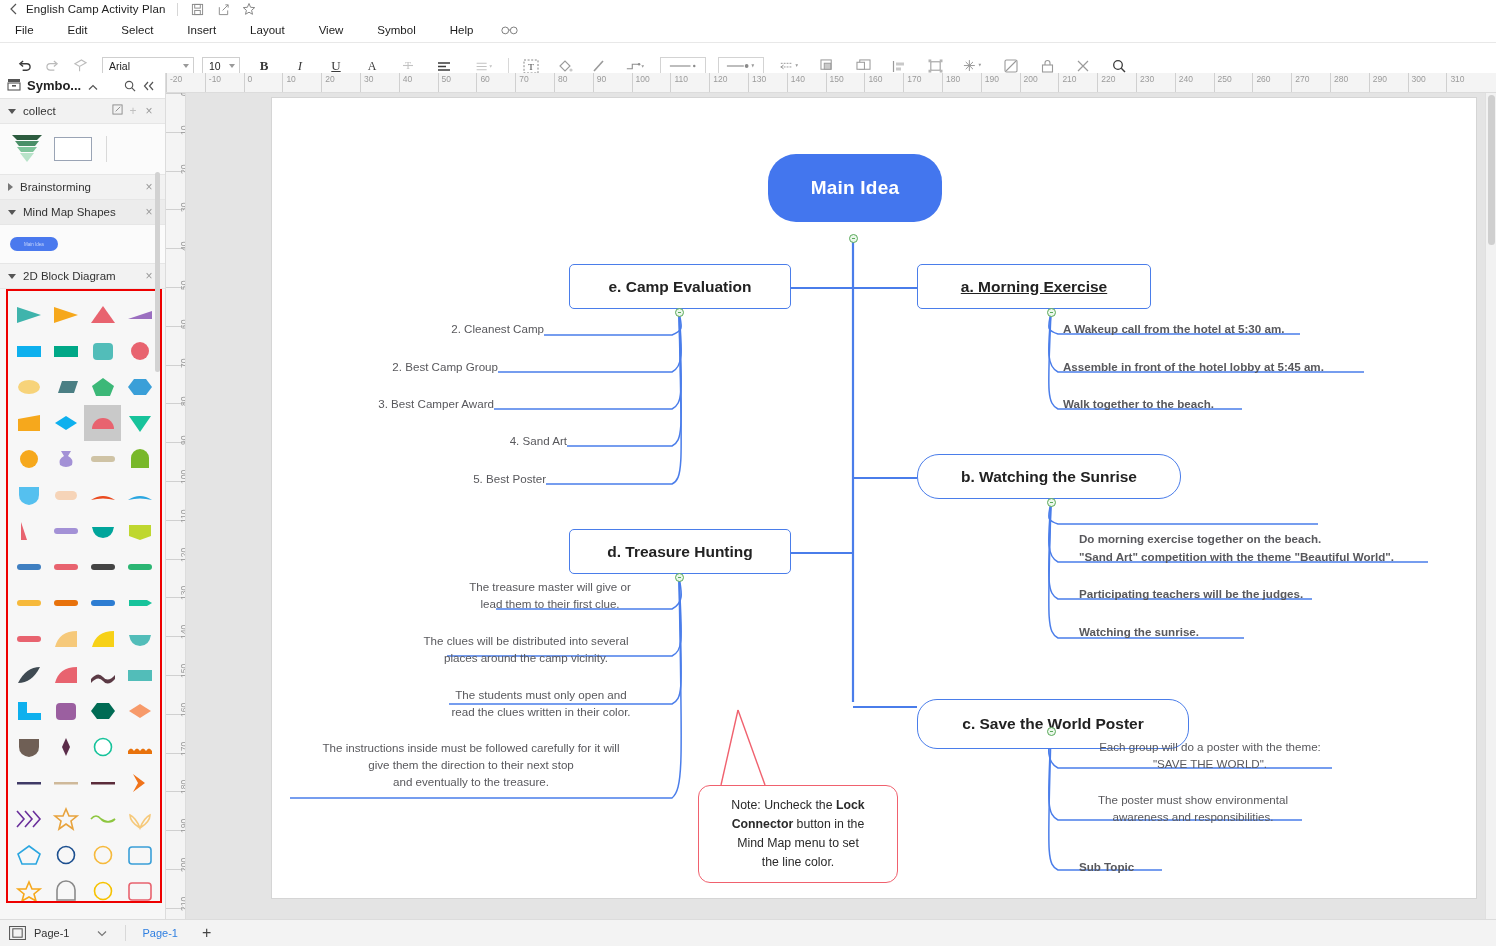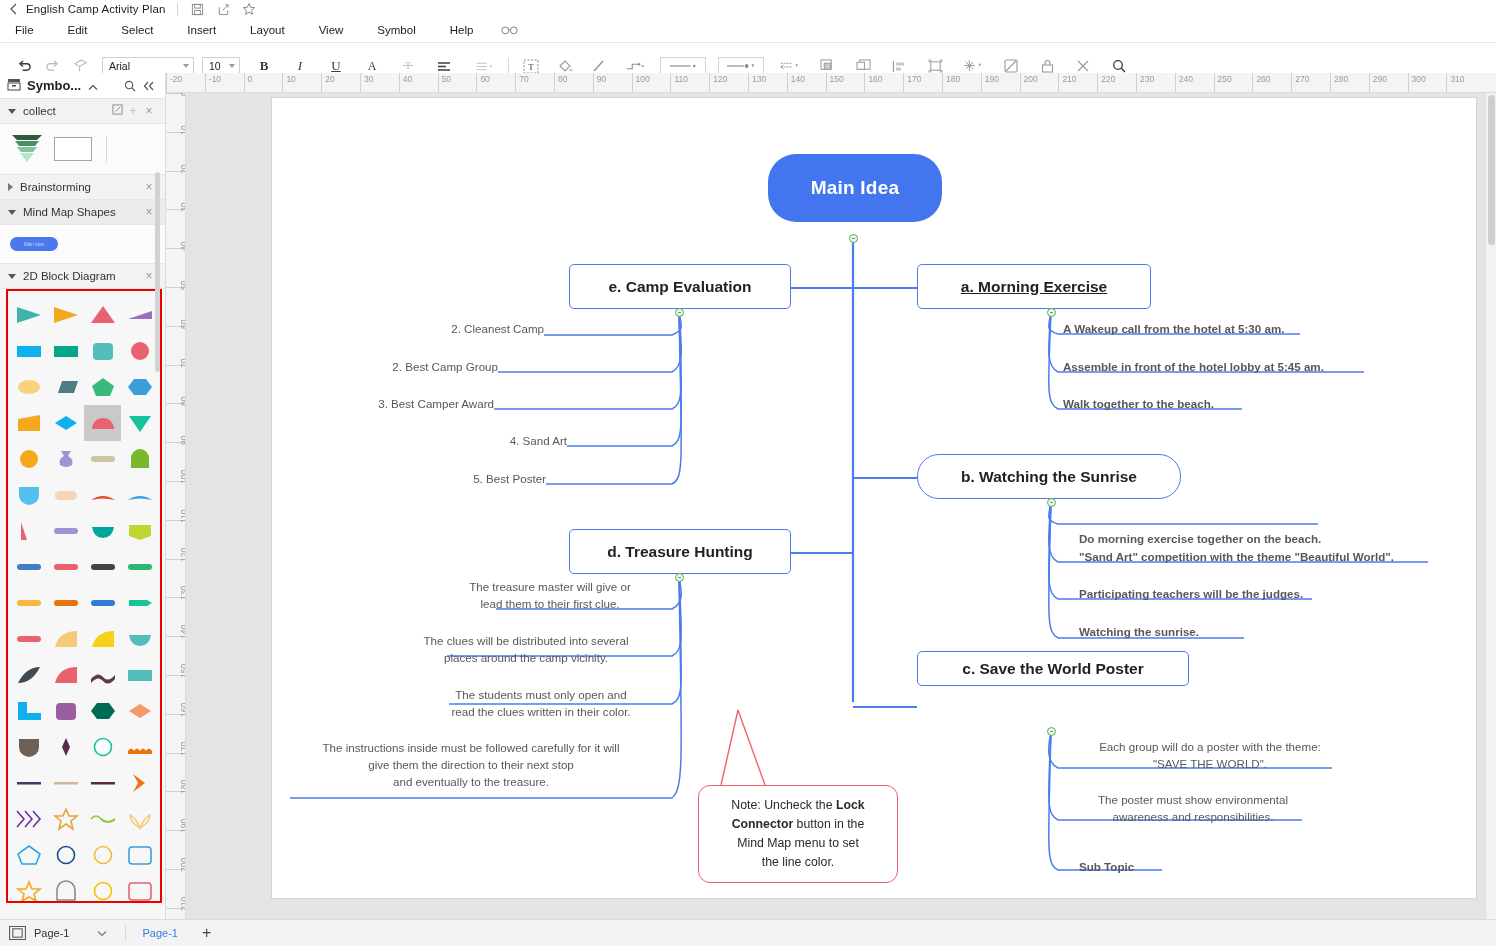--- a/index.html
+++ b/index.html
@@ -1054,21 +1054,21 @@
         <div class="node" style="left:645px; top:356px; width:264px; height:45px;border-radius:22px;">
           <span>b. Watching the Sunrise</span>
         </div>
         <div class="handle" style="left:775px; top:400px;"></div>
 
         <div class="leaf right" style="left:807px; top:432px; width:330px;">Do morning exercise together on the beach.</div>
         <div class="leaf right" style="left:807px; top:450px; width:380px;">"Sand Art" competition with the theme "Beautiful World".</div>
         <div class="leaf right" style="left:807px; top:487px; width:330px;">Participating teachers will be the judges.</div>
         <div class="leaf right" style="left:807px; top:525px; width:300px;">Watching the sunrise.</div>
 
-        <div class="node" style="left:645px; top:553px; width:272px; height:35px;">
+        <div class="node" style="left:645px; top:601px; width:272px; height:50px;border-radius:20px;">
           <span>c. Save the World Poster</span>
         </div>
         <div class="handle" style="left:775px; top:629px;"></div>
 
         <div class="leaf center" style="left:807px; top:640px; width:262px;">Each group will do a poster with the theme:<br>"SAVE THE WORLD".</div>
         <div class="leaf center" style="left:807px; top:693px; width:228px;">The poster must show environmental<br>awareness and responsibilities.</div>
         <div class="leaf right" style="left:807px; top:760px; width:160px;">Sub Topic</div>
 
         <div class="node" style="left:297px; top:431px; width:222px; height:45px;">
           <span>d. Treasure Hunting</span>

